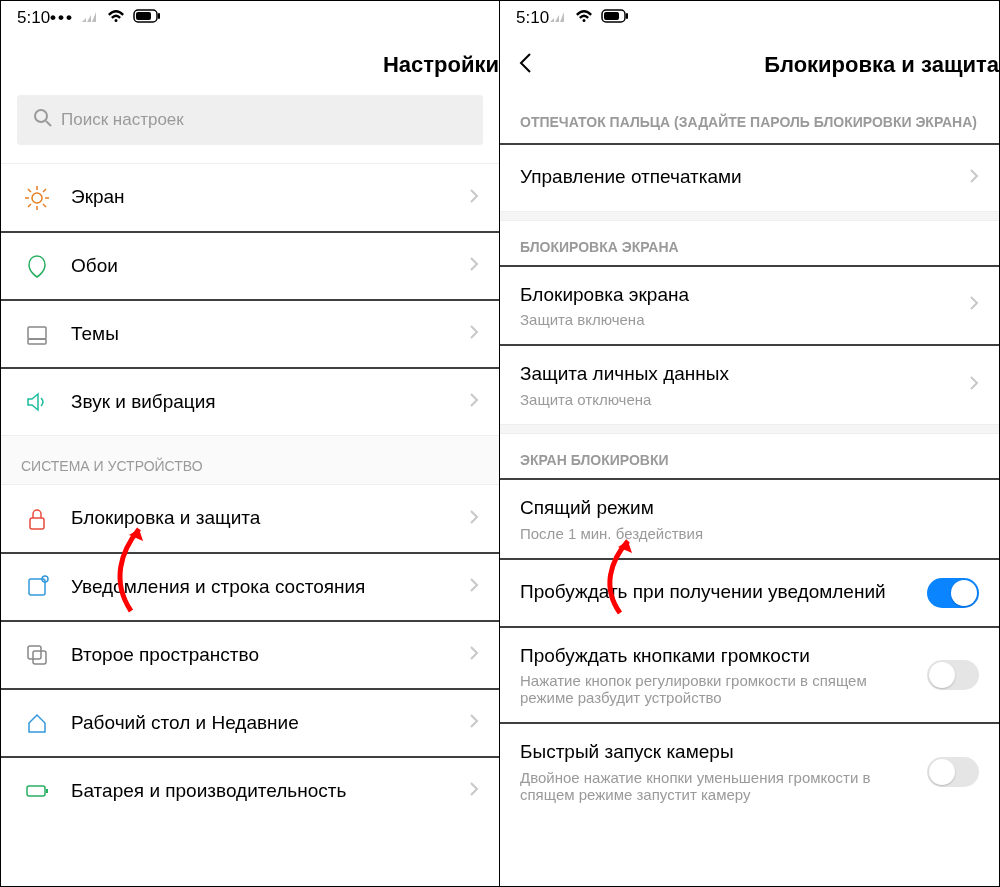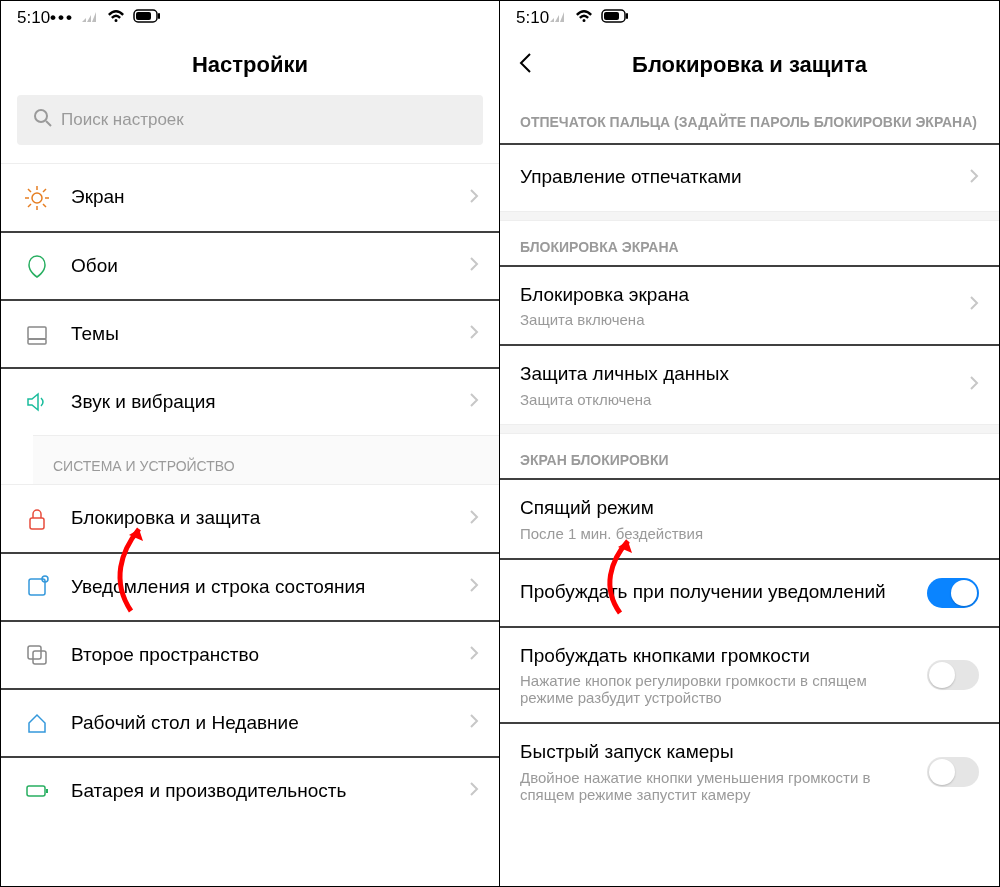--- a/index.html
+++ b/index.html
@@ -8,31 +8,31 @@
   .pane { width: 500px; height: 100%; display: flex; flex-direction: column; overflow: hidden; position: relative; }
   .pane.left { border-right: 1px solid #000; }
 
   
   .statusbar { height: 34px; display: flex; align-items: center; padding: 0 16px; font-size: 17px; font-weight: 500; color: #000; }
   .status-right { display: flex; align-items: center; gap: 7px; }
   .signal-dim { opacity: .25; }
   .dots { letter-spacing: 2px; font-weight: 700; }
 
   
-  .header { height: 60px; display: flex; align-items: center; justify-content: center; position: relative; }
+  .header { height: 60px; display: flex; align-items: center; justify-content: flex-end; position: relative; }
   .header .back { position: absolute; left: 18px; top: 50%; transform: translateY(-50%); }
   .header h1 { font-size: 22px; font-weight: 700; color: #000; }
 
   
   .searchbox { margin: 0 16px 18px; height: 50px; background: #efefef; border-radius: 4px; display: flex; align-items: center; padding: 0 16px; gap: 8px; }
   .searchbox input { border: none; background: transparent; outline: none; font-size: 17px; color: #555; flex: 1; }
   .searchbox input::placeholder { color: #9a9a9a; }
 
   
-  .section-header { padding: 22px 20px 10px; font-size: 14px; color: #9a9a9a; text-transform: uppercase; border-top: 1px solid #eee; background:#fafafa;margin-left:32px; }
+  .section-header { padding: 22px 20px 10px; font-size: 14px; color: #9a9a9a; text-transform: uppercase; border-top: 1px solid #eee; background:#fafafa; }
   .section-header-plain { padding: 18px 20px 10px; font-size: 14px; color: #9a9a9a; text-transform: uppercase; font-weight: bold; }
   .row { display: flex; align-items: center; padding: 18px 20px; border-top: 2px solid #404040; min-height: 68px; gap: 18px; }
   .row.noborder { border-top: none; }
   .row .icon { width: 32px; display:flex; justify-content:center; align-items:center; }
   .row .labelblock { flex: 1; display:flex; flex-direction:column; justify-content:center; }
   .row .label { font-size: 19px; color: #000; line-height: 1.3; }
   .row .sub { font-size: 15px; color: #9a9a9a; margin-top: 4px; }
   .chevron { color: #c7c7c7; }
 
   .pane.right .row { padding: 16px 20px; }

